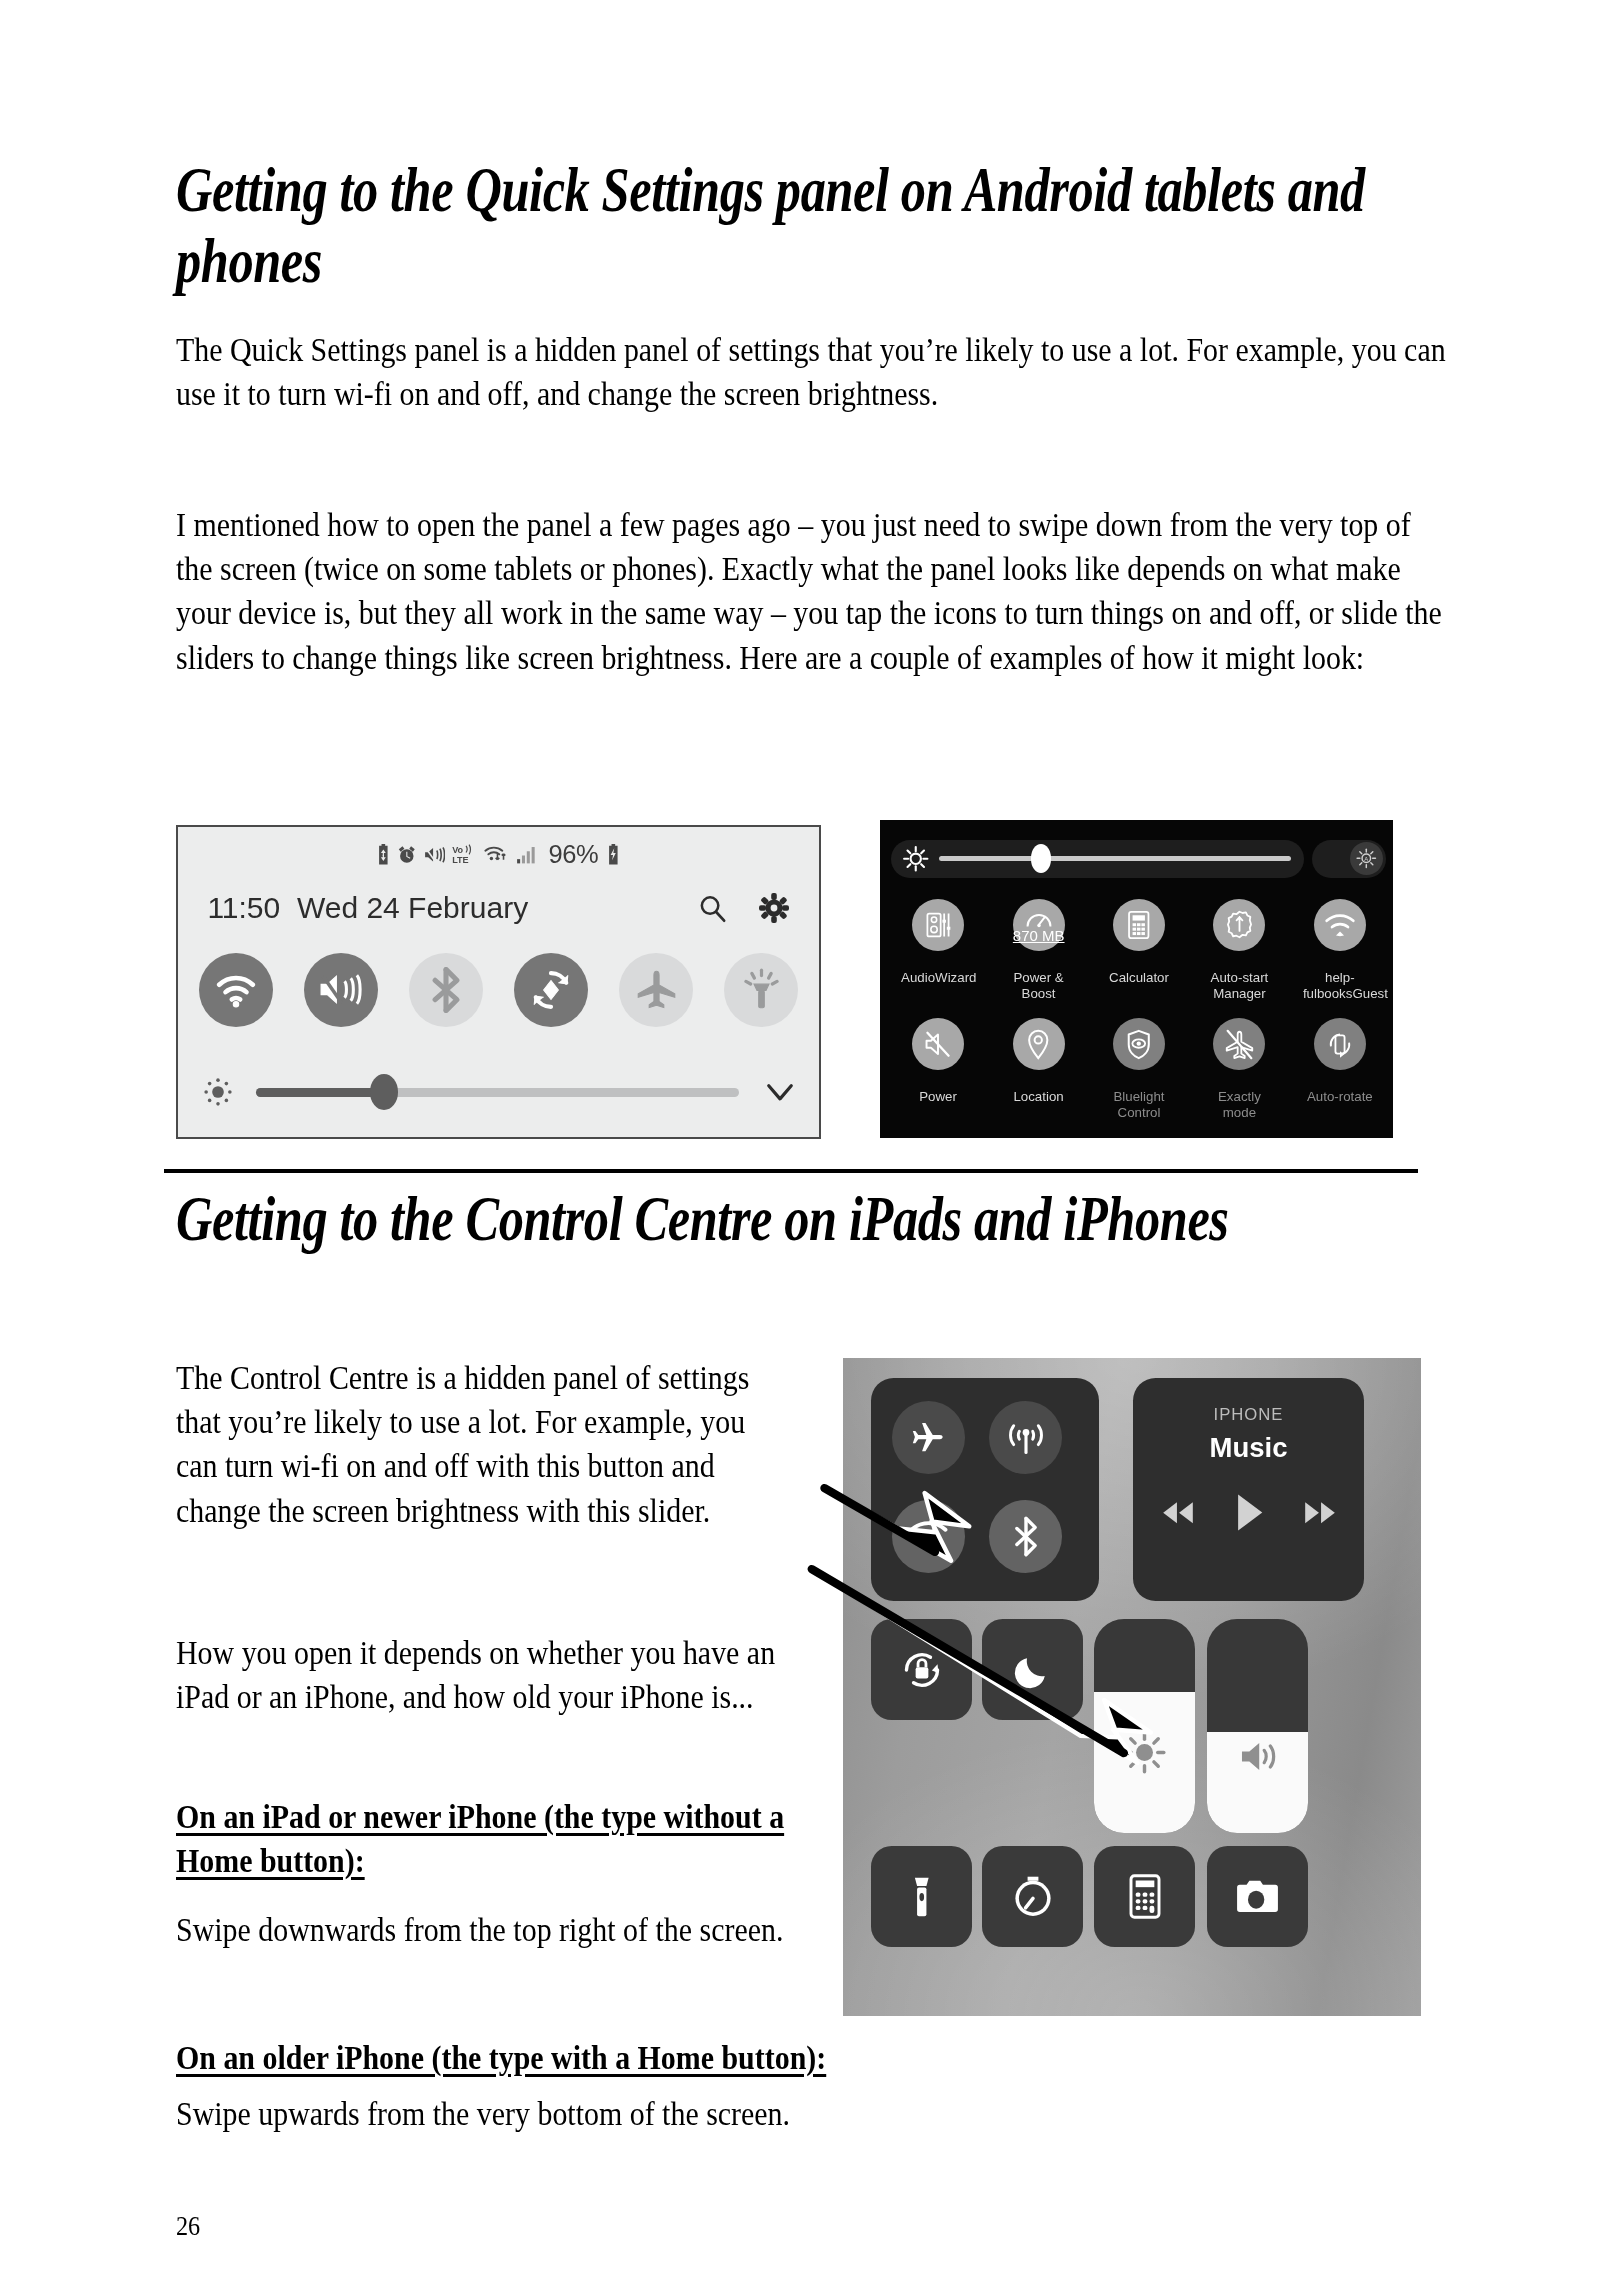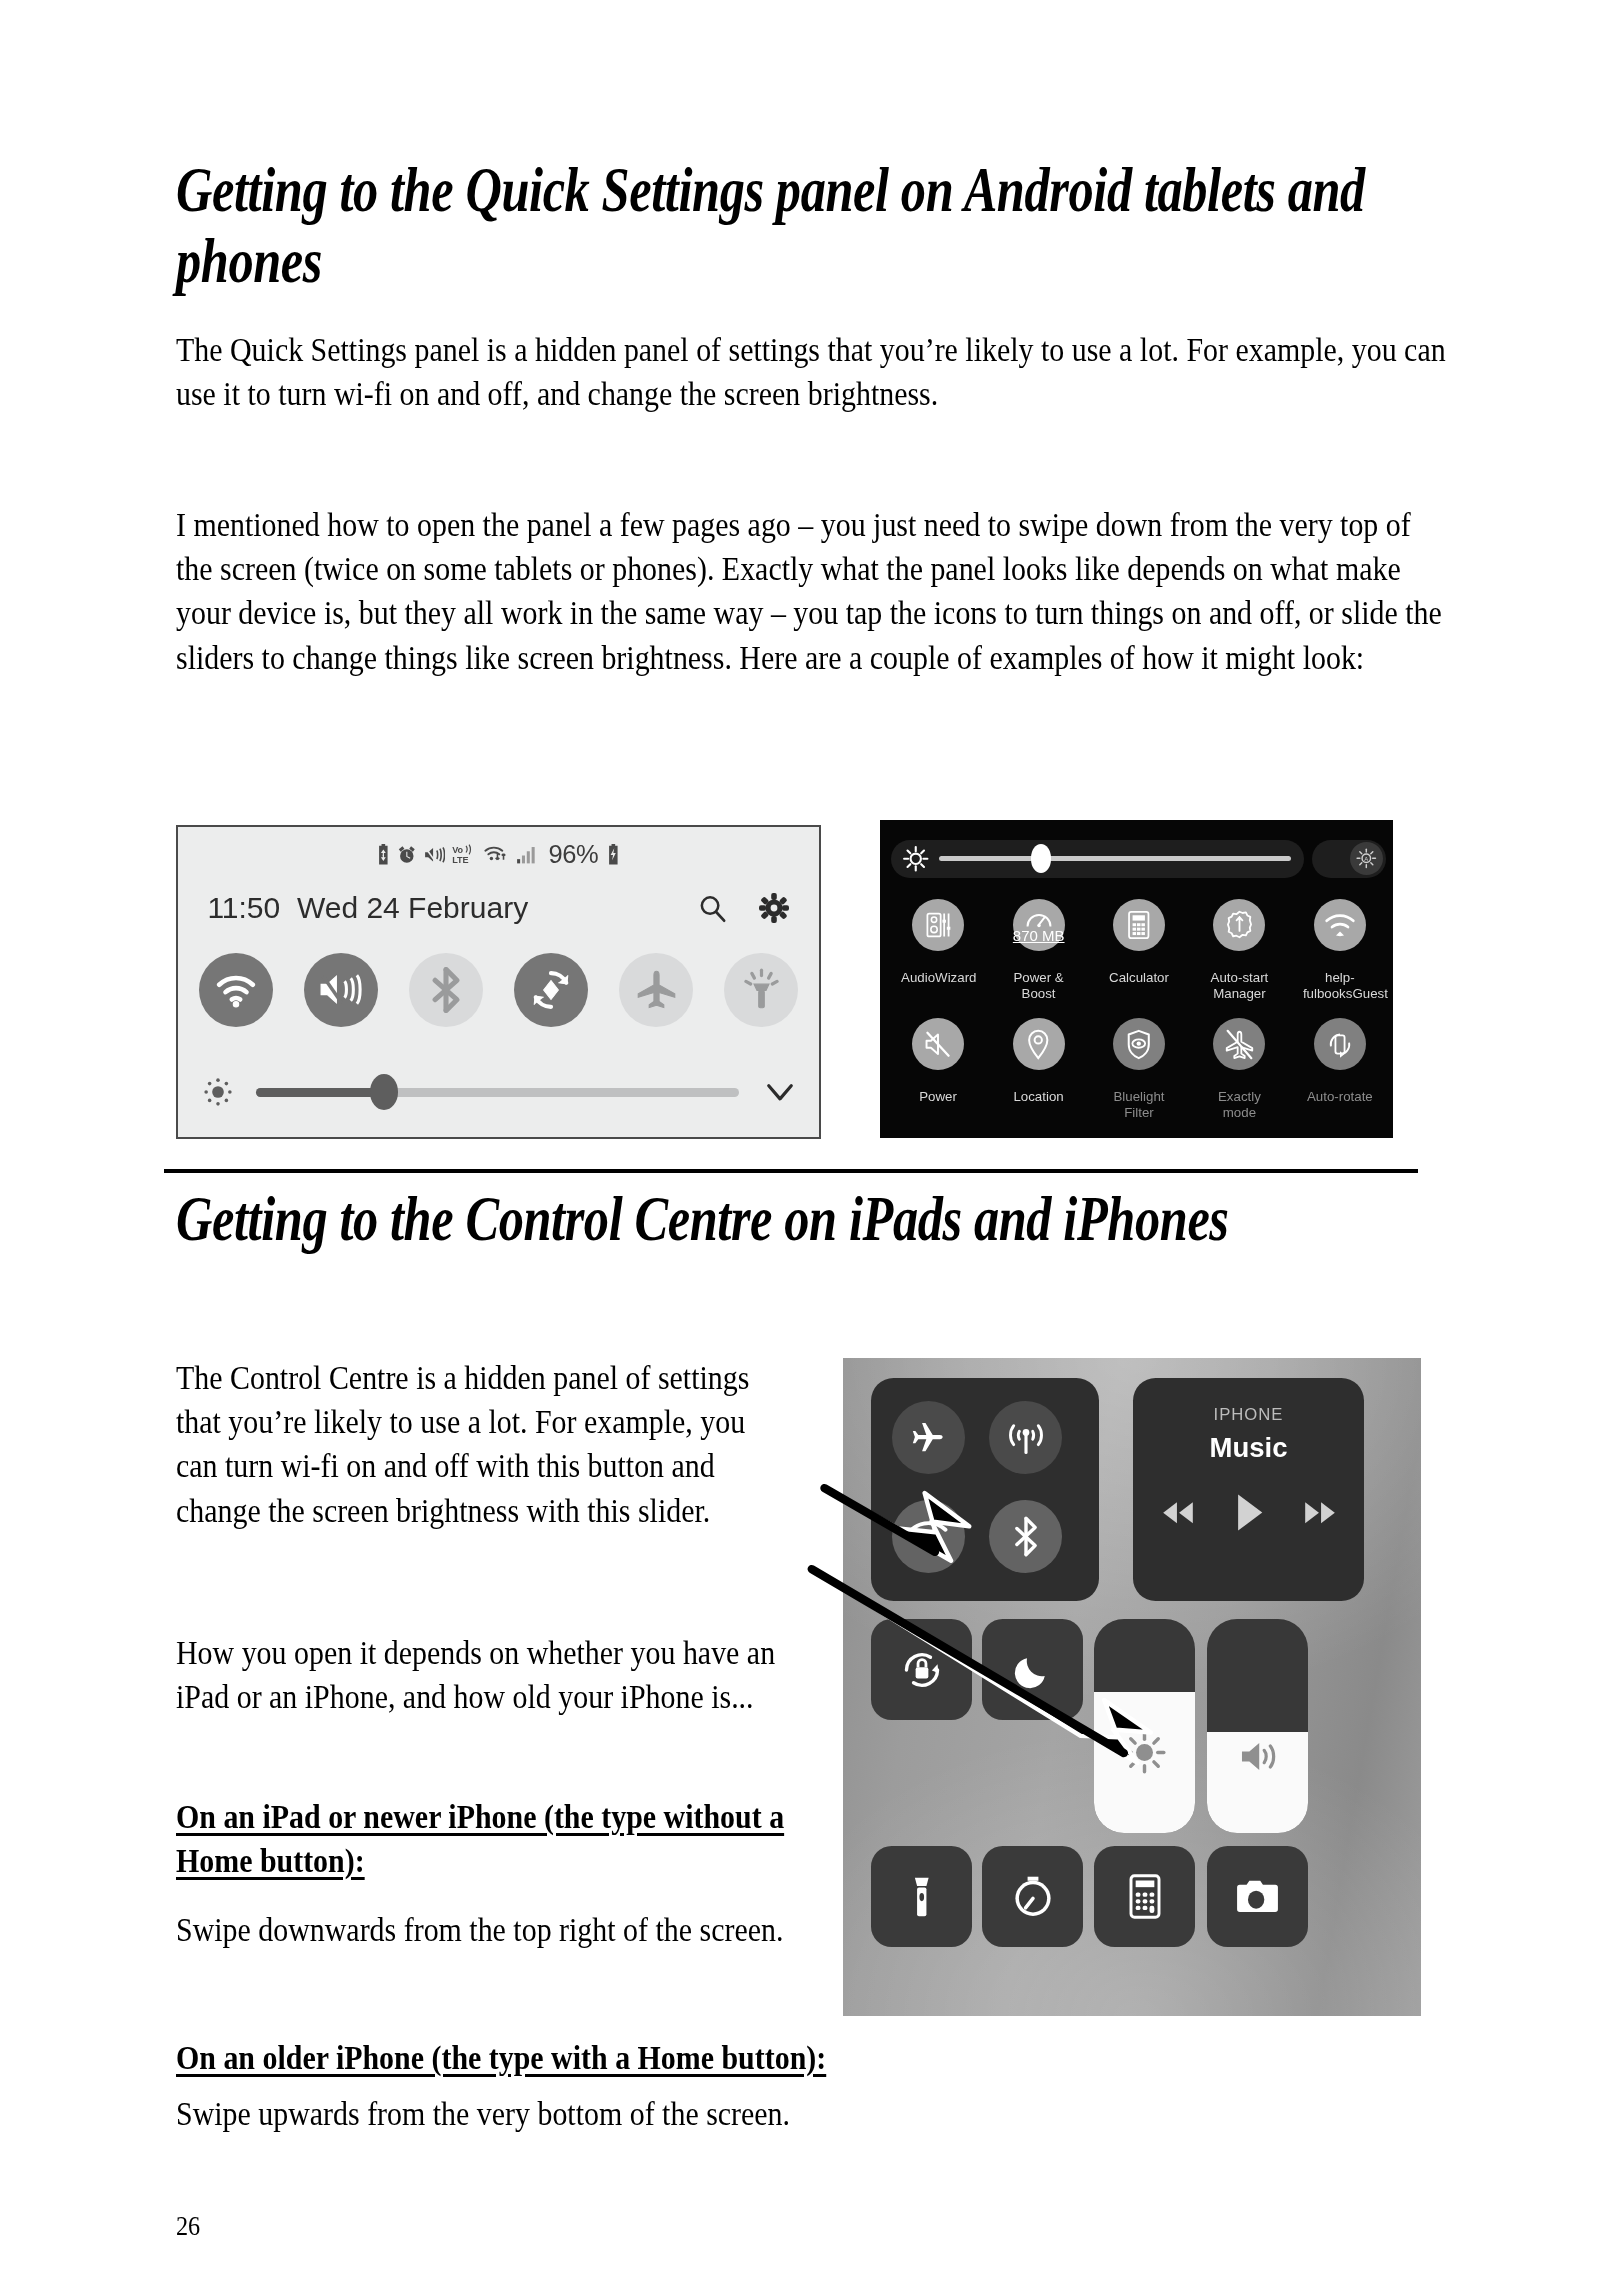--- a/index.html
+++ b/index.html
@@ -504,21 +504,21 @@
       </div>
 
       <div class="asus-cell">
         <div class="asus-circle dim">
           <svg width="27.5" height="31" viewBox="0 0 28 34">
             <path d="M14 2 L25 6v11c0 8-6 13-11 15-5-2-11-7-11-15V6z" stroke="#fff" stroke-width="2.2" fill="none" stroke-linejoin="round"></path>
             <ellipse cx="14" cy="16" rx="7" ry="4.6" stroke="#fff" stroke-width="2" fill="none"></ellipse>
             <circle cx="14" cy="16" r="2.4" fill="#fff"></circle>
           </svg>
         </div>
-        <div class="asus-label dim">Bluelight Filter</div>
+        <div class="asus-label dim">Bluelight Control</div>
       </div>
 
       <div class="asus-cell">
         <div class="asus-circle dim">
           <svg width="31" height="31" viewBox="0 0 34 34">
             <path d="M17 3c1.4 0 2 1.4 2 3.1v7.8L31 21v2.7l-12-3.7v7l3.7 2.7v2.2L17 30l-5.7 1.9v-2.2L15 27v-7L3 23.7V21l12-7.1V6.1C15 4.4 15.6 3 17 3z" stroke="#fff" stroke-width="2" fill="none" stroke-linejoin="round"></path>
             <path d="M4 2 L30 32" stroke="#fff" stroke-width="2.4" stroke-linecap="round"></path>
           </svg>
         </div>
         <div class="asus-label dim">Exactly mode</div>

